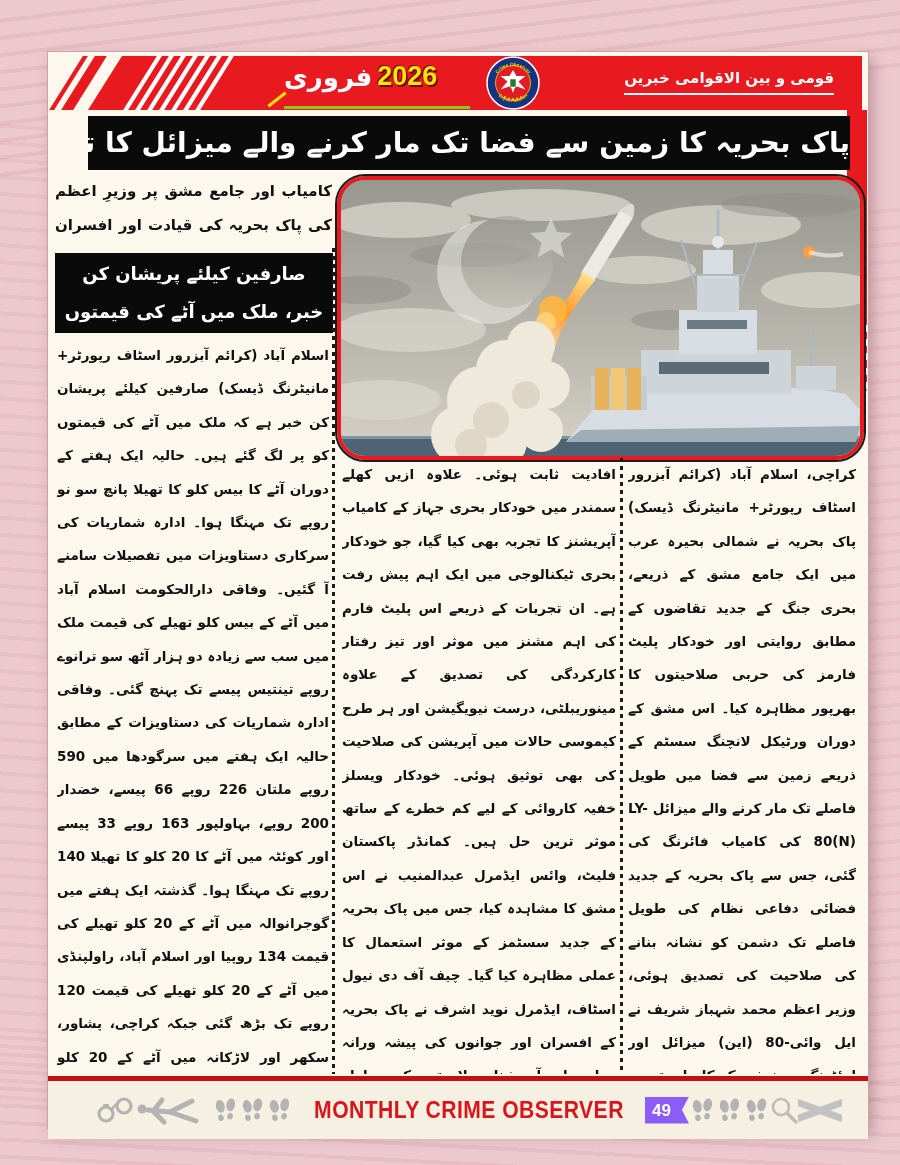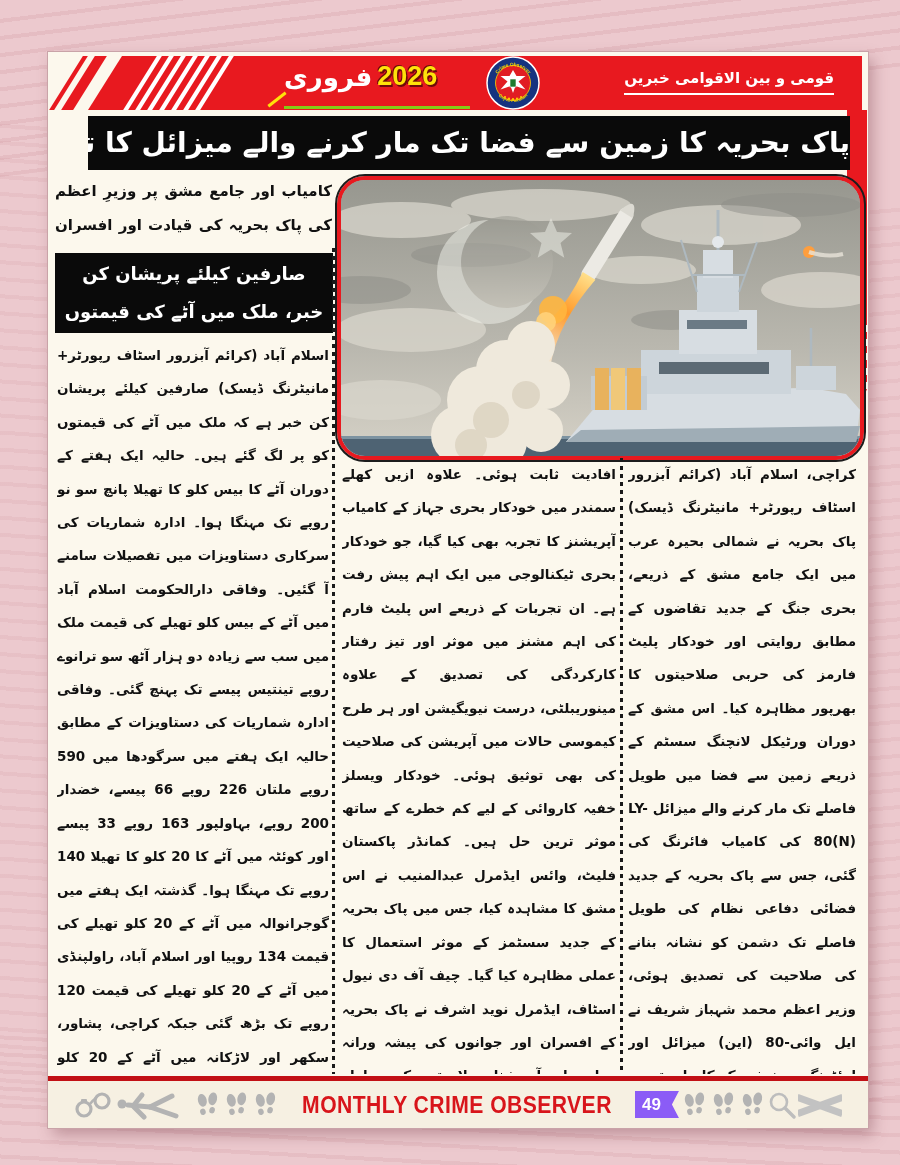--- a/index.html
+++ b/index.html
@@ -95,22 +95,22 @@
   .vdots{
     position:absolute;width:3px;
     background:repeating-linear-gradient(to bottom,#1a1a1a 0 4px,rgba(0,0,0,0) 4px 8px);
   }
   .vd1{left:284px;top:196px;height:826px;}
   .vd2{left:572px;top:406px;height:616px;}
 
   
   .footer-rule{position:absolute;left:0;top:1024px;width:100%;height:5px;background:#c21015;}
   .footer-strip{
-    position:absolute;left:0;top:1029px;width:100%;height:47px;background:#f6f0e2;
-    display:flex;align-items:center;justify-content:space-between;padding:0 26px;box-sizing:border-box;
+    position:absolute;left:0;top:1029px;width:100%;height:58px;background:#f6f0e2;
+    display:flex;align-items:center;justify-content:flex-end;padding:0 26px;box-sizing:border-box;
   }
   .footer-title{
     color:#d8151b;font-family:"Liberation Sans",sans-serif;font-weight:bold;font-size:24px;
     letter-spacing:.5px;transform:scaleX(.88);white-space:nowrap;
   }
   .page-badge{
     background:#8b5cf6;color:#fff;font-family:"Liberation Sans",sans-serif;font-weight:bold;
     font-size:17px;line-height:27px;width:44px;text-align:left;padding-left:7px;box-sizing:border-box;
     clip-path:polygon(0 0,100% 0,84% 50%,100% 100%,0 100%);
   }

